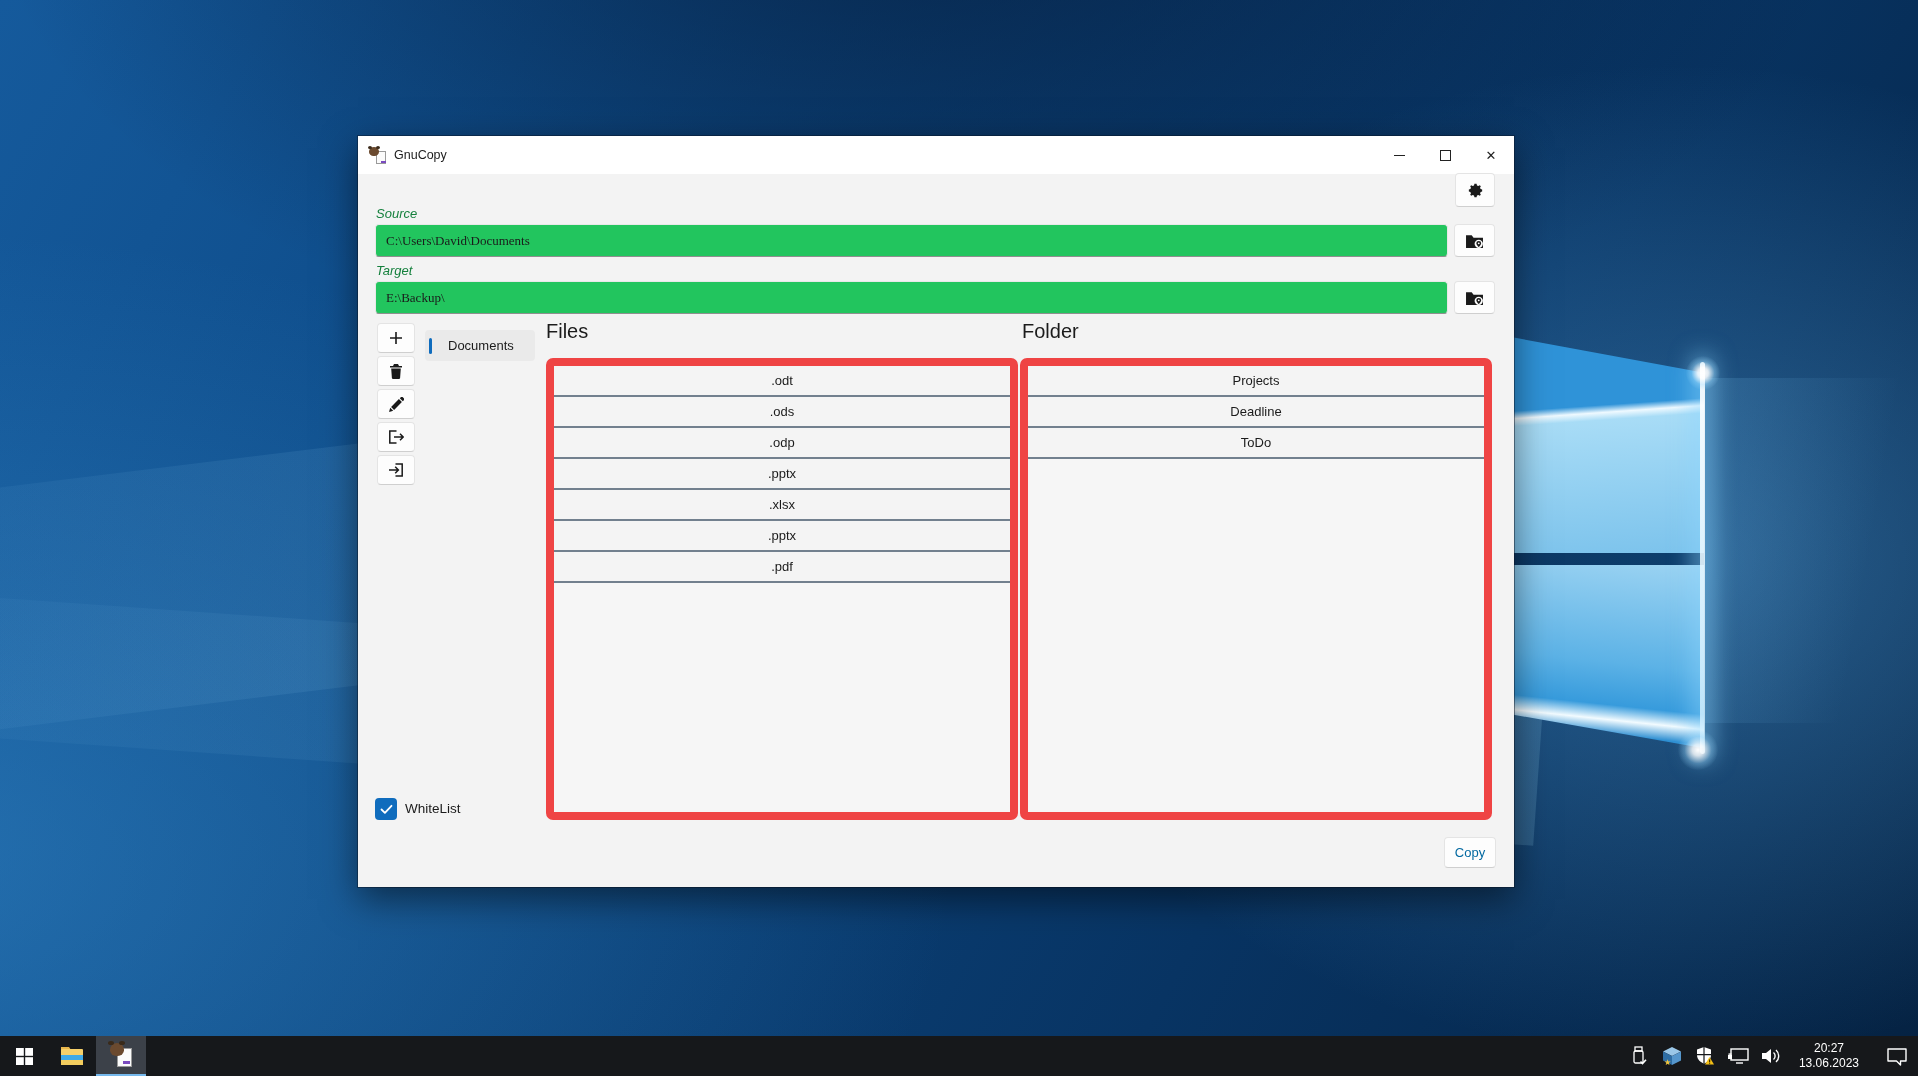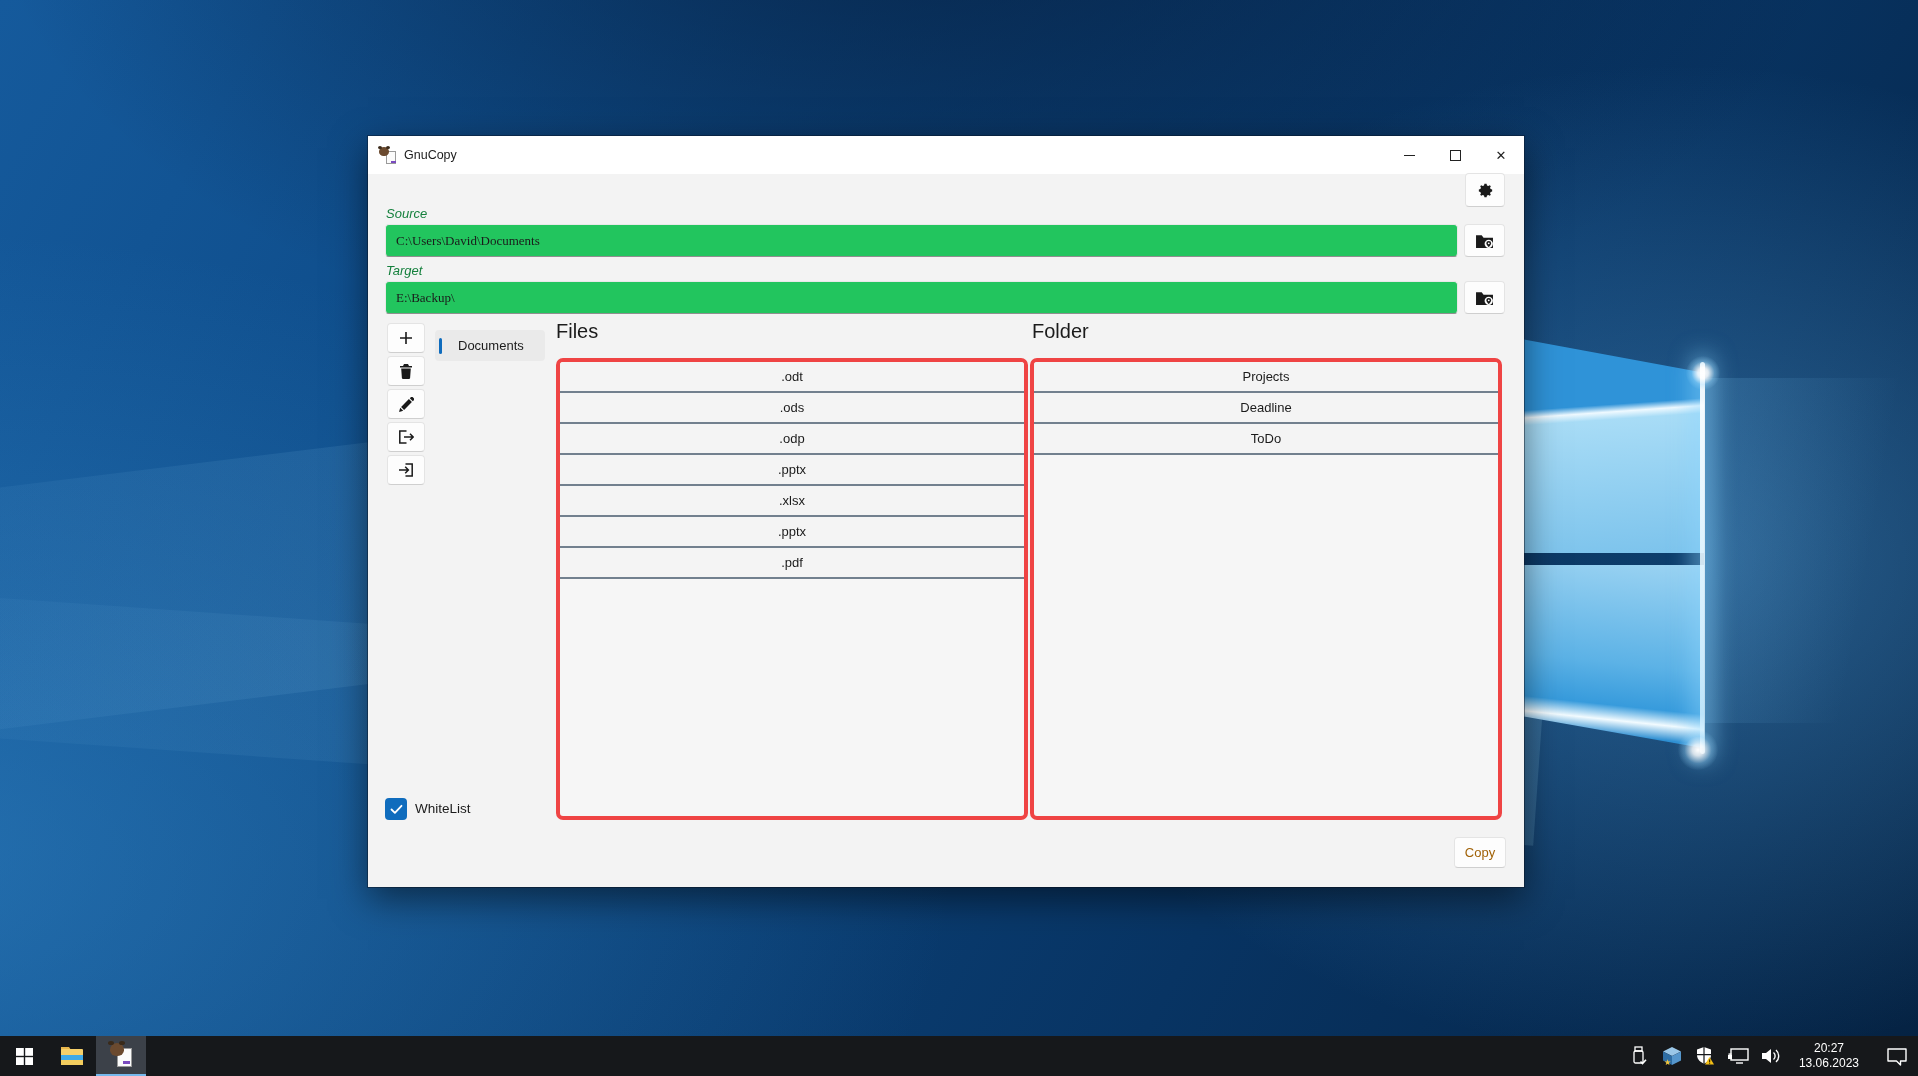--- a/index.html
+++ b/index.html
@@ -37,21 +37,21 @@
   .glint-top { left:1686px; top:356px; width:34px; height:34px;
     background:radial-gradient(circle,#ffffff 0%,rgba(255,255,255,.85) 22%,rgba(160,220,255,.35) 48%,transparent 72%); }
   .glint-bottom { left:1678px; top:730px; width:40px; height:40px;
     background:radial-gradient(circle,#ffffff 0%,rgba(255,255,255,.8) 20%,rgba(160,220,255,.3) 48%,transparent 72%); }
   .ray-cone { position:absolute; z-index:1; left:1700px; top:378px; width:218px; height:345px;
     background:linear-gradient(100deg, rgba(120,195,242,.20), transparent 72%); }
 
   
   .window { position:absolute; z-index:10; left:358px; top:136px; width:1156px; height:751px;
     background:#f3f3f3;
-    box-shadow:0 12px 34px rgba(0,0,0,.5), 0 0 0 1px rgba(10,25,45,.45);margin-left:10px; }
+    box-shadow:0 12px 34px rgba(0,0,0,.5), 0 0 0 1px rgba(10,25,45,.45); }
   .titlebar { position:absolute; left:0; top:0; width:100%; height:38px; background:#ffffff;
     display:flex; align-items:center; }
   .title-icon { width:17px; height:17px; margin-left:11px; position:relative; flex:0 0 auto; }
   .title-text { margin-left:8px; font-size:12.5px; color:#1b1b1b; }
   .caption-btns { margin-left:auto; display:flex; height:100%; }
   .cap-btn { width:46px; height:100%; display:flex; align-items:center; justify-content:center; }
   .min-glyph { width:11px; height:0; border-top:1.4px solid #222; display:block; }
   .max-glyph { width:11px; height:11px; border:1.4px solid #222; display:block; }
   .close-glyph { font-size:13px; color:#222; line-height:1; }
 
@@ -66,29 +66,29 @@
   .tool-btn { left:19px; width:38px; height:30px; }
   .browse-btn { left:1096px; width:41px; height:33px; }
 
   .profile-item { position:absolute; left:67px; top:194px; width:110px; height:31px; background:#eaeaea;
     border-radius:4px; display:flex; align-items:center; }
   .profile-pill { width:3px; height:16px; border-radius:2px; background:#0f6cbd; margin-left:4px; }
   .profile-label { font-size:13px; color:#1b1b1b; margin-left:16px; }
 
   .panel-header { position:absolute; top:184px; font-size:20px; color:#1b1b1b; }
   .list-panel { position:absolute; top:222px; width:472px; height:462px; background:#f6f6f6;
-    border:4px solid #ef4444; border-radius:7px; overflow:hidden; }
+    border:8px solid #ef4444; border-radius:7px; overflow:hidden; }
   .list-row { height:31px; border-bottom:2px solid #72808e; display:flex; align-items:center; justify-content:center;
     font-size:13px; color:#1b1b1b; background:#f4f4f4; }
 
   .checkbox { position:absolute; left:17px; top:662px; width:22px; height:22px; background:#0f6cbd;
     border-radius:4px; display:flex; align-items:center; justify-content:center; }
   .checkbox-label { position:absolute; left:47px; top:665px; font-size:13.5px; color:#1b1b1b; }
 
-  .copy-btn { left:1086px; top:701px; width:52px; height:31px; font-size:13px; color:#a16207; font-family:inherit; }
+  .copy-btn { left:1086px; top:701px; width:52px; height:31px; font-size:13px; color:#0369a1; font-family:inherit; }
 
   
   .taskbar { position:absolute; z-index:30; left:0; bottom:0; width:1918px; height:40px; background:#16181b;
     display:flex; align-items:stretch; }
   .tb-btn { width:48px; display:flex; align-items:center; justify-content:center; }
   .tb-app-active { width:50px; background:#3c4149; border-bottom:2.5px solid #76b9ed; }
   .tray { position:absolute; right:6px; top:0; height:40px; display:flex; align-items:center; gap:11px; }
   .tray-icon { width:22px; height:22px; display:flex; align-items:center; justify-content:center; }
   .clock { text-align:center; color:#ffffff; font-size:12px; line-height:1.25; margin:0 12px 0 6px; }
 

